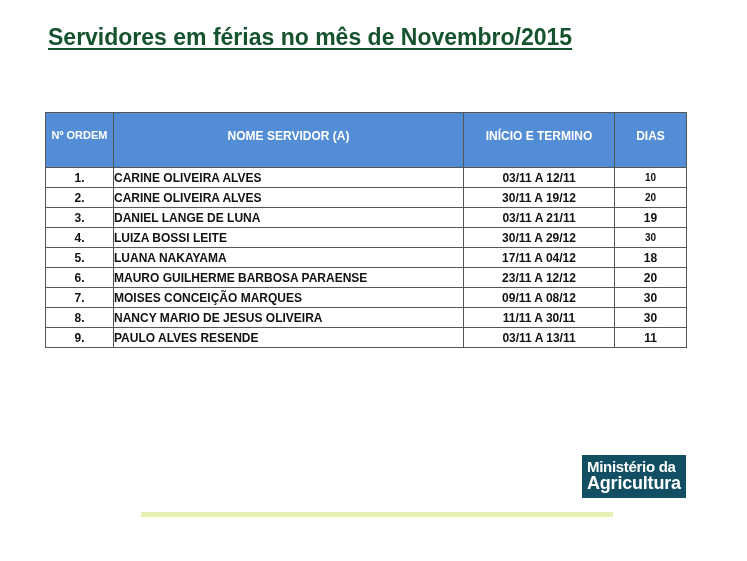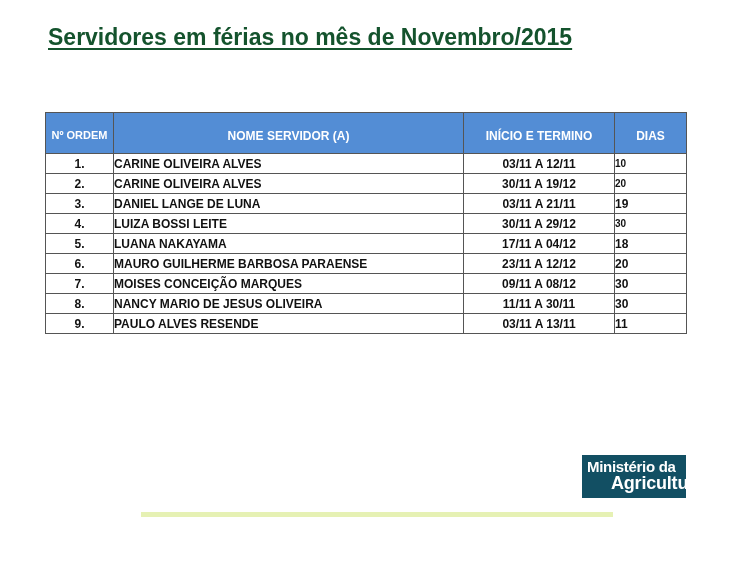--- a/index.html
+++ b/index.html
@@ -15,43 +15,43 @@
   }
   table.ferias {
     position: absolute; left: 45px; top: 112px;
     border-collapse: collapse; table-layout: fixed;
     width: 641px;
   }
   table.ferias th, table.ferias td {
     border: 1px solid #555555; padding: 0; overflow: hidden; white-space: nowrap;
   }
   table.ferias th {
-    background: #538dd5; color: #ffffff; font-weight: bold; height: 41px;
+    background: #538dd5; color: #ffffff; font-weight: bold; height: 55px;
     font-size: 12px; text-align: center; vertical-align: top; padding-top: 16px; box-sizing: border-box;
   }
   table.ferias th.c1 { font-size: 11px; }
   table.ferias td {
     height: 19px; font-size: 12px; font-weight: bold; color: #111111;
   }
   td.ord { text-align: center; font-size: 10px; }
   td.nome { text-align: left; padding-left: 5px; }
   td.per { text-align: center; }
-  td.dias { text-align: left; }
+  td.dias { text-align: center; }
   td.dias.small { font-size: 10px; }
   .fonte {
     position: absolute; left: 48px; top: 468px; font-size: 12px; color: #222222; line-height: 14px;
   }
   .fonte .l2 { padding-left: 45px; display: block; }
   .logo {
     position: absolute; left: 582px; top: 455px; width: 104px; height: 43px;
     background: #124f63; color: #ffffff; font-weight: bold; box-sizing: border-box;
     padding: 3px 8px 0 5px; line-height: 17px;
   }
   .logo .l1 { font-size: 15px; display: block; letter-spacing: -0.3px; }
-  .logo .l2 { font-size: 18px; display: block; letter-spacing: -0.2px; margin-left: 24px; }
+  .logo .l2 { font-size: 18px; display: block; letter-spacing: -0.2px; }
   .bar {
     position: absolute; left: 141px; top: 512px; width: 472px; height: 5px;
     background: #e6f1b4;
   }
 </style>
 </head>
 <body>
 
 <div class="title">Servidores em férias no mês de Novembro/2015</div>
 

